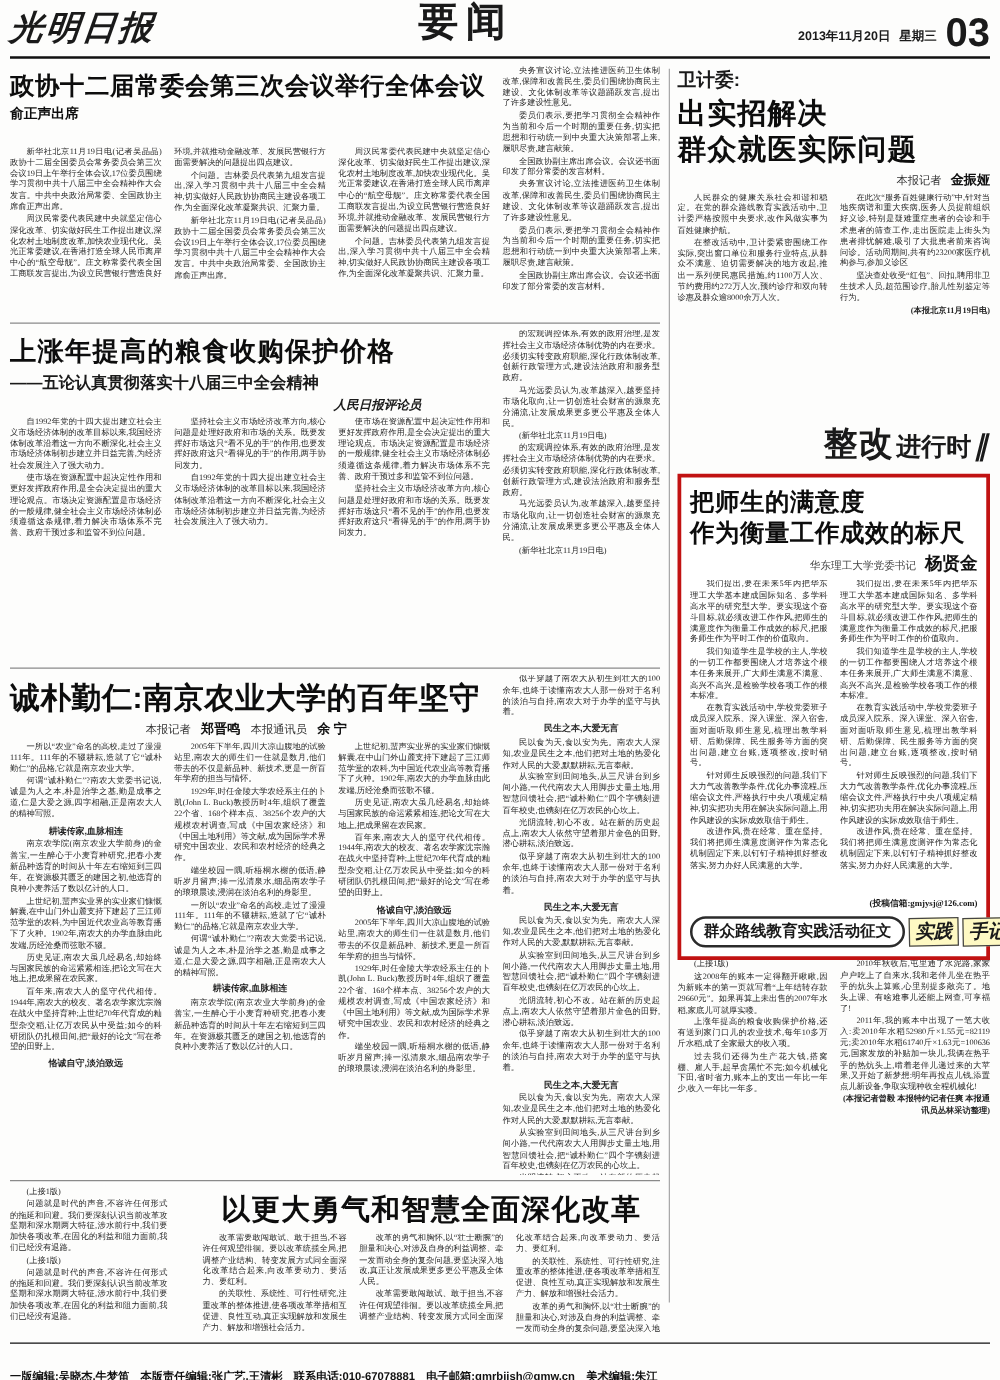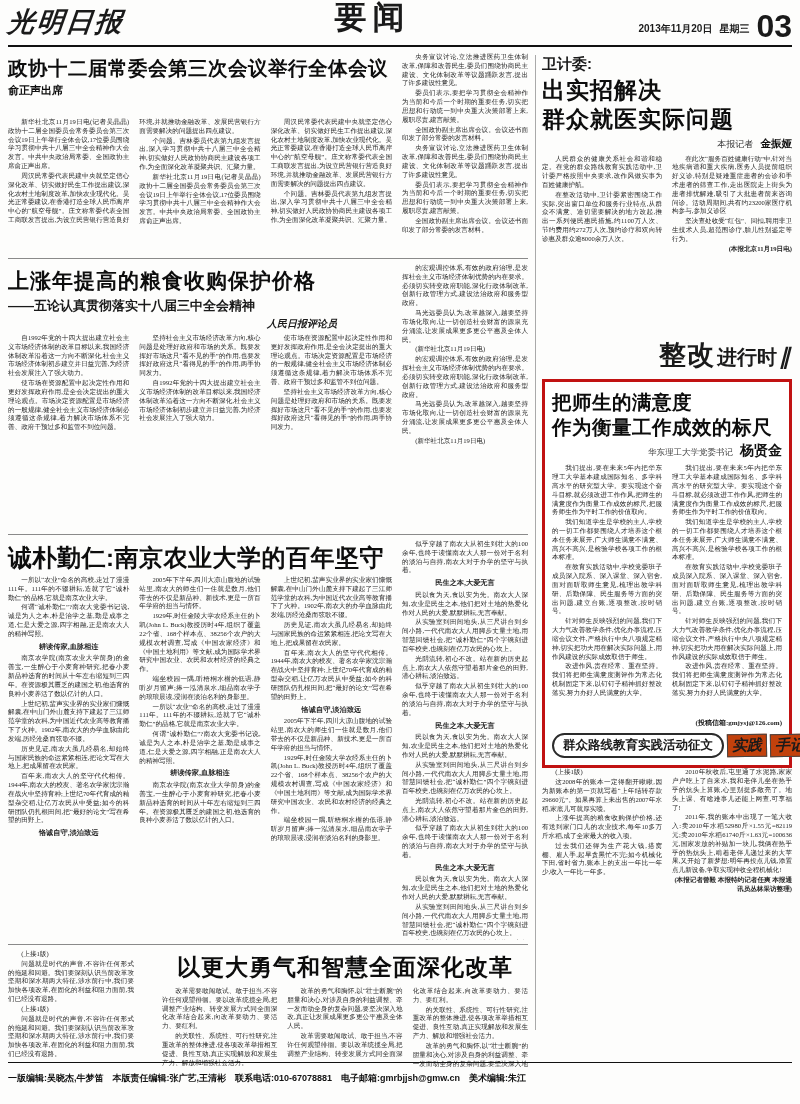--- a/index.html
+++ b/index.html
@@ -75,28 +75,28 @@
 
   
   .redbox{border:3px solid #c11212;margin-top:4px;padding:6px 7px 7px;background:#fff}
   .rb-head{font-size:19.5px;line-height:1.3;letter-spacing:.5px;margin:2px 0 2px}
   .rb-byline{font-size:8.5px;text-align:right;color:#444;margin-bottom:4px}
   .rb-byline b{font-size:14px;color:#111;margin-left:5px}
   .rb-body{height:252px}
   .rb-mail{font-size:7px;font-weight:bold;text-align:right;margin:2px 0 5px}
   .banner{display:flex;align-items:center;gap:3px;margin-top:2px}
   .banner-pill{border:2px solid #2b2b2b;border-radius:13px;padding:2px 9px;font-size:12.5px;font-weight:bold;white-space:nowrap;font-family:"Liberation Sans",sans-serif}
-  .script-box{border:1.5px solid #444;background:#c2410c;padding:1px 4px;font-size:15px;font-weight:bold;font-style:italic;white-space:nowrap;transform:rotate(-1deg)}
+  .script-box{border:1.5px solid #444;background:#fef9c3;padding:1px 4px;font-size:15px;font-weight:bold;font-style:italic;white-space:nowrap;transform:rotate(-1deg)}
 
   
   .ledger-head{font-size:18px;letter-spacing:.5px;margin:8px 0 4px}
   .ledger-body{height:196px}
 
   
-  .footer{border-top:1.5px solid #111;margin-top:4px;padding:9px 0 0;height:42px}
+  .footer{border-top:1.5px solid #111;margin-top:4px;padding:20px 0 0;height:30px}
   .footer-text{font-size:9px;font-weight:bold;font-family:"Liberation Sans",sans-serif;color:#111}
 </style>
 </head>
 <body>
 
 <div class="page">
 
   <div class="masthead">
     <div class="logo">光明日报</div>
     <div class="section-wrap">
@@ -160,20 +160,26 @@
             <p>马光远委员认为,改革越深入,越要坚持市场化取向,让一切创造社会财富的源泉充分涌流,让发展成果更多更公平惠及全体人民。</p>
             <p>(新华社北京11月19日电)</p>
           </div>
       </div>
 
       <div class="hr"></div>
 
       <div class="art-flex">
         <div class="art-main">
           <h1 class="a3-head">诚朴勤仁:南京农业大学的百年坚守</h1>
+          <div class="a3-byline">
+            <span>本报记者</span>
+            <b>郑晋鸣</b>
+            <span>本报通讯员</span>
+            <b>余 宁</b>
+          </div>
           <div class="body-text cols-3 a3-body">
               <p>一所以“农业”命名的高校,走过了漫漫111年。111年的不辍耕耘,造就了它“诚朴勤仁”的品格,它就是南京农业大学。</p>
               <p>何谓“诚朴勤仁”?南农大党委书记说,诚是为人之本,朴是治学之基,勤是成事之道,仁是大爱之源,四字相融,正是南农大人的精神写照。</p>
               <p class="sub-head">耕读传家,血脉相连</p>
               <p>南京农学院(南京农业大学前身)的金善宝,一生醉心于小麦育种研究,把春小麦新品种选育的时间从十年左右缩短到三四年。在资源极其匮乏的建国之初,他选育的良种小麦养活了数以亿计的人口。</p>
               <p>上世纪初,蜚声实业界的实业家们慷慨解囊,在中山门外山麓支持下建起了三江师范学堂的农科,为中国近代农业高等教育播下了火种。1902年,南农大的办学血脉由此发端,历经沧桑而弦歌不辍。</p>
               <p>历史见证,南农大虽几经易名,却始终与国家民族的命运紧紧相连,把论文写在大地上,把成果留在农民家。</p>
               <p>百年来,南农大人的坚守代代相传。1944年,南农大的校友、著名农学家沈宗瀚在战火中坚持育种;上世纪70年代育成的籼型杂交稻,让亿万农民从中受益;如今的科研团队仍扎根田间,把“最好的论文”写在希望的田野上。</p>
               <p class="sub-head">恪诚自守,淡泊致远</p>
               <p>2005年下半年,四川大凉山腹地的试验站里,南农大的师生们一住就是数月,他们带去的不仅是新品种、新技术,更是一所百年学府的担当与情怀。</p>

